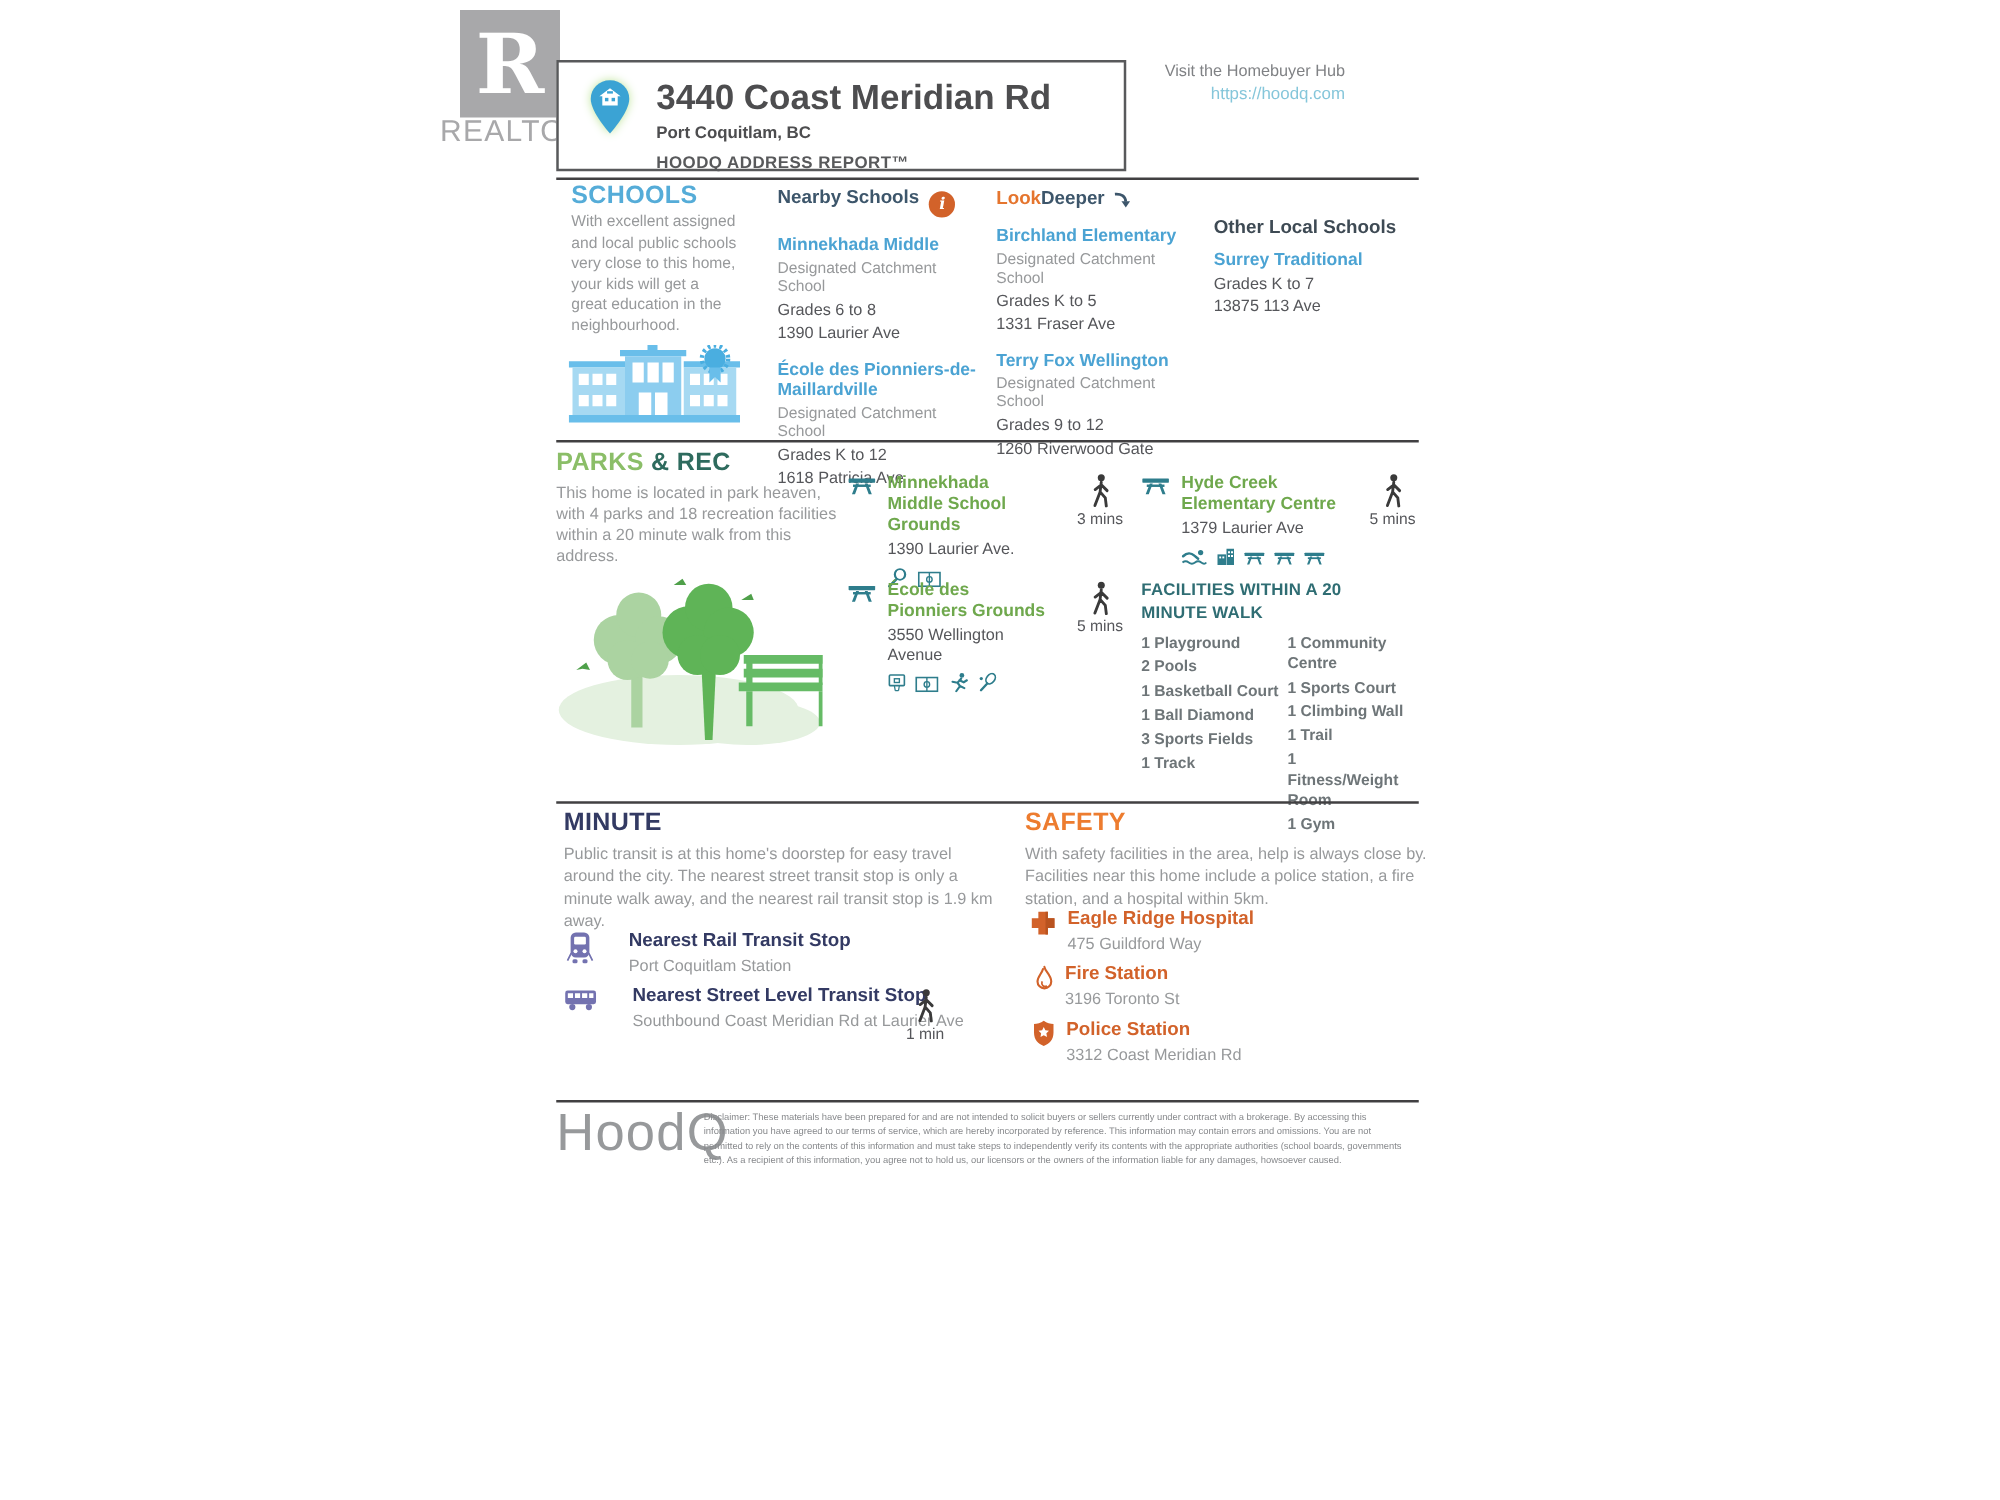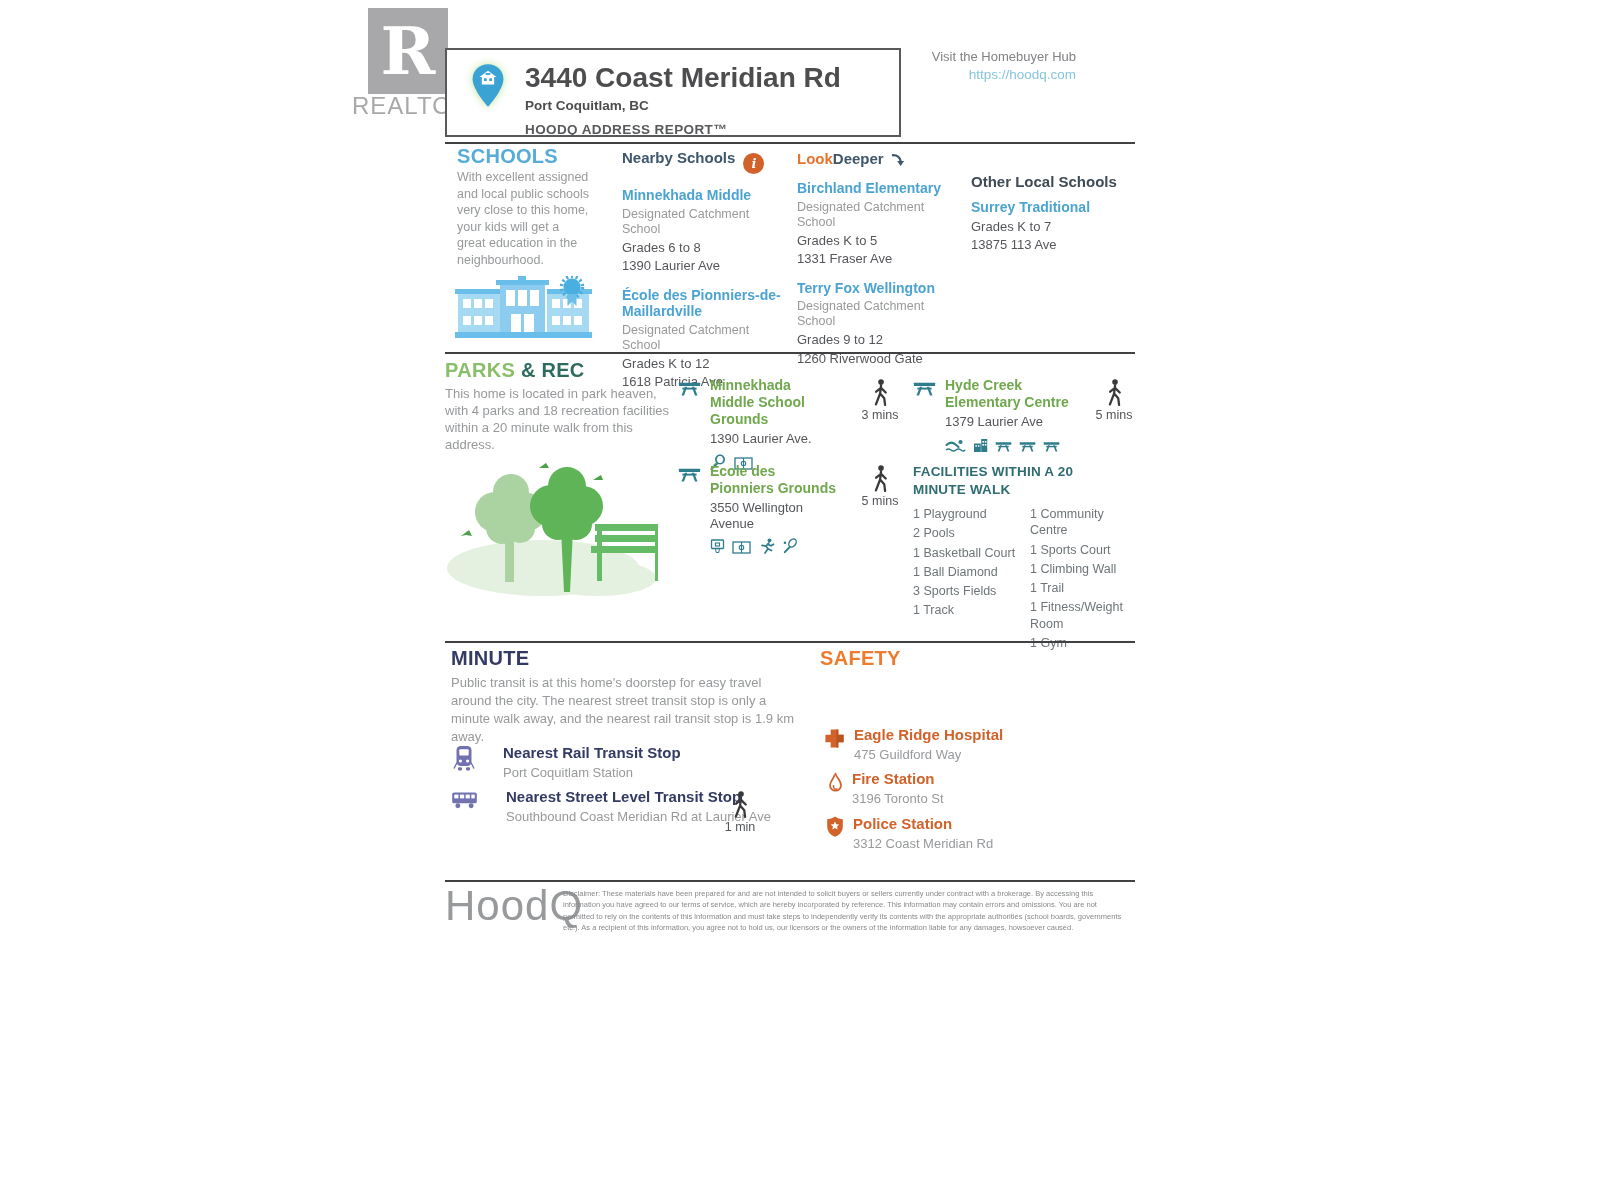--- a/index.html
+++ b/index.html
@@ -44,21 +44,21 @@
   
   .parks-accent{color:#8BBE68;}
   .parks-rest{color:#2E6B5E;}
   .park-item{display:flex;gap:9px;}
   .park-name{font-size:14px;font-weight:bold;color:#6FA84D;line-height:1.22;}
   .park-icons{display:flex;gap:7px;align-items:flex-end;margin-top:7px;}
   .walk{position:absolute;width:44px;text-align:center;color:#3A3A3A;}
   .walk-label{font-size:12.5px;color:#55565A;margin-top:2px;}
   .fac-title{font-size:13.5px;font-weight:bold;color:#2F6D73;line-height:1.3;letter-spacing:.2px;}
   .fac-lists{display:flex;margin-top:8px;}
-  .fac-lists ul{list-style:none;margin:0;padding:0;}
+  .fac-lists ul{list-style:none;margin:0;padding:0;font-weight:bold;}
   .fac-lists li{font-size:12.5px;color:#6E7578;line-height:1.3;margin-bottom:3px;}
   .fac-col1{width:117px;}
   .fac-col2{width:95px;}
 
   
   .transit-title{color:#333A63;}
   .safety-title{color:#ED7C2F;}
   .stop-item{display:flex;gap:28px;align-items:flex-start;}
   .stop-title{font-size:15px;font-weight:bold;color:#333A63;line-height:1.1;}
   .stop-sub{font-size:13px;color:#97999B;margin-top:3px;}
@@ -454,20 +454,21 @@
 
   <div class="walk" style="left:718px;top:791px;">
     <svg width="19" height="27" viewBox="0 0 18 26" style="margin:0 auto;">
       <circle cx="9.5" cy="3" r="2.7" fill="#3A3A3A"></circle>
       <path d="M9.5 6.5 L8.6 14 M9.5 8.5 L4.8 12.2 M9.5 8.5 L14 13 M8.6 14 L4.6 24.5 M8.6 14 L12.6 18.5 L13.4 25" stroke="#3A3A3A" stroke-width="2.2" fill="none" stroke-linecap="round"></path>
     </svg>
     <div class="walk-label">1 min</div>
   </div>
 
   <div class="abs sec-title safety-title" style="left:820px;top:647px;">SAFETY</div>
+  <div class="abs intro-md" style="left:820px;top:674px;width:338px;">With safety facilities in the area, help is always close by. Facilities near this home include a police station, a fire station, and a hospital within 5km.</div>
 
   <div class="abs safe-item" style="left:824px;top:727px;">
     <span style="margin-top:1px;">
       <svg width="21" height="21" viewBox="0 0 22 22">
         <path d="M7 1.5 h8 v5.5 h5.5 v8 H15 v5.5 H7 V15 H1.5 V7 H7 Z" fill="#D2622A"></path>
         <path d="M15 1.5 v5.5 h5.5 v8 H15 v5.5 h-2 V1.5 Z" fill="#B9531F"></path>
       </svg>
     </span>
     <div>
       <div class="safe-title">Eagle Ridge Hospital</div>

